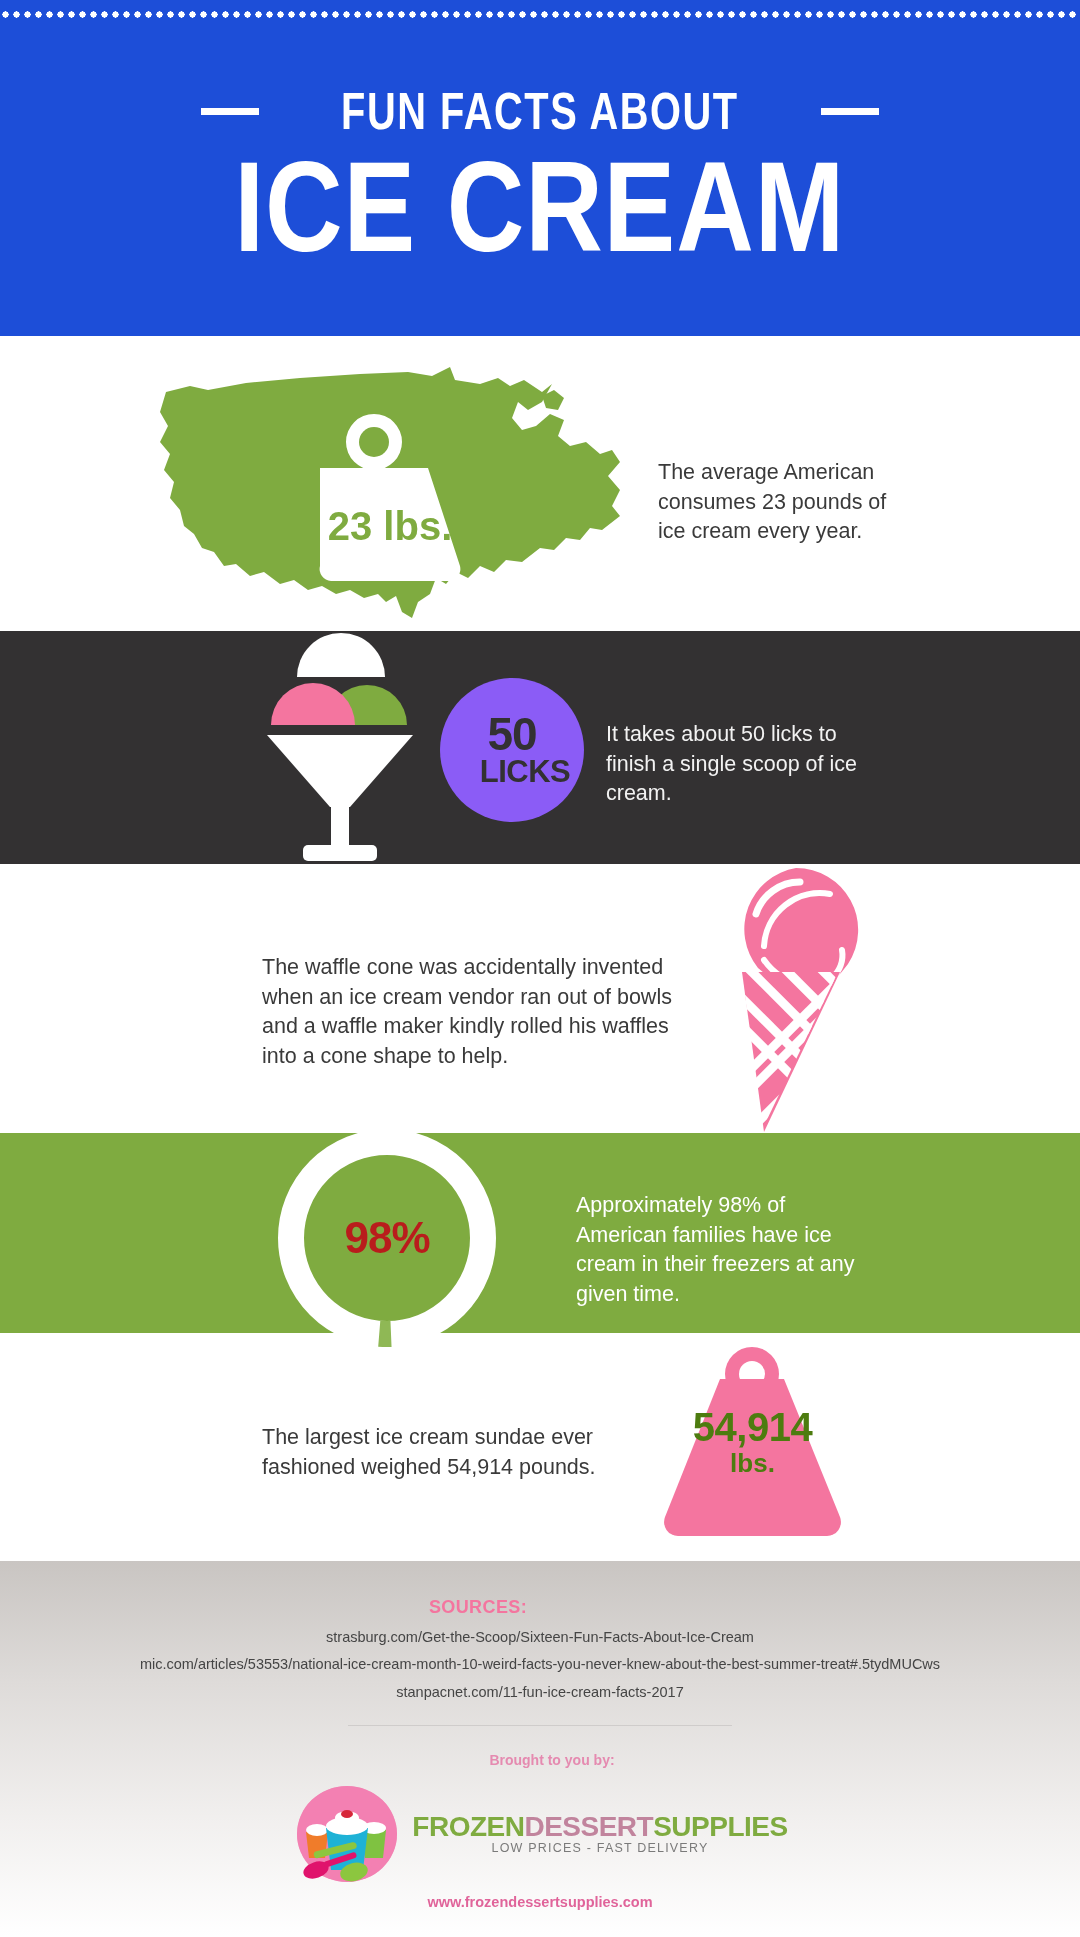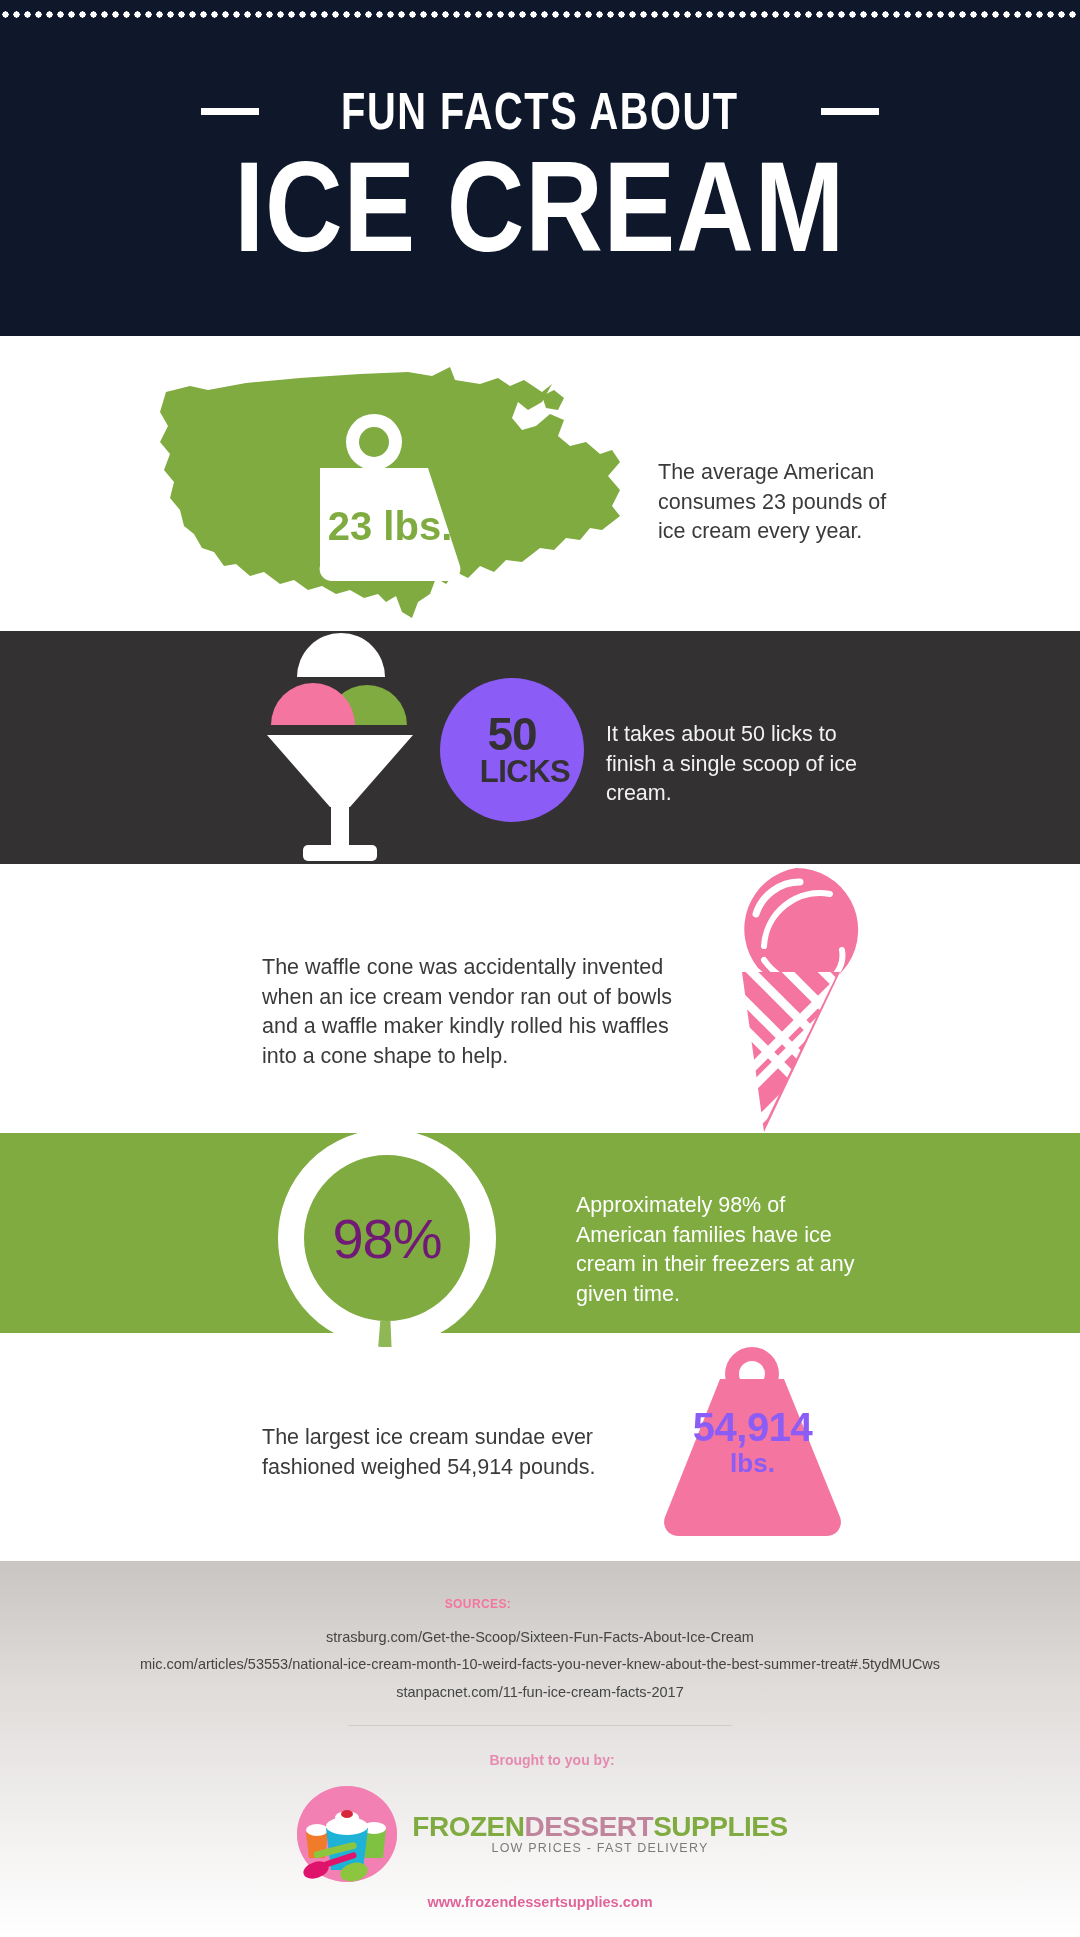--- a/index.html
+++ b/index.html
@@ -14,21 +14,21 @@
     background: #ffffff;
     overflow: hidden;
   }
 
   
   .header {
     position: absolute;
     left: 0; top: 0;
     width: 1080px;
     height: 360px;
-    background: #0f172a;
+    background: #1d4ed8;
   }
   .dot-rule {
     position: absolute;
     left: 0;
     width: 1080px;
     height: 7px;
     background-image: radial-gradient(circle, #ffffff 46%, rgba(255,255,255,0) 50%);
     background-size: 11px 7px;
     background-repeat: repeat-x;
     background-position: left center;
@@ -151,52 +151,52 @@
   .donut {
     position: absolute;
     left: 278px; top: 1129px;
     width: 218px; height: 218px;
   }
   .donut svg { display: block; width: 100%; height: 100%; }
   .donut-label {
     position: absolute;
     left: 0; top: 0; width: 218px; height: 218px;
     display: flex; align-items: center; justify-content: center;
-    color: #701a75;
-    font-size: 56px;
-    font-weight: normal;
+    color: #b91c1c;
+    font-size: 44px;
+    font-weight: bold;
     letter-spacing: -1px;
   }
   .fact4 { left: 576px; top: 1191px; width: 300px; }
 
   
   .bigweight {
     position: absolute;
     left: 650px; top: 1345px;
     width: 205px; height: 200px;
   }
   .bigweight svg { display: block; width: 100%; height: 100%; }
   .bigweight-text {
     position: absolute;
     left: 0; top: 62px; width: 205px;
     text-align: center;
-    color: #8b5cf6;
+    color: #4d7c0f;
     line-height: 1.02;
   }
   .bw-num { font-size: 40px; font-weight: bold; letter-spacing: -0.5px; }
   .bw-unit { font-size: 26px; font-weight: bold; margin-top: 2px; }
   .fact5 { left: 262px; top: 1423px; width: 350px; }
 
   
   .sources-title {
     position: absolute;
     left: 0; top: 1597px; width: 956px;
     text-align: center;
     color: #f4759f;
-    font-size: 12px;
+    font-size: 18px;
     font-weight: bold;
     letter-spacing: 0.4px;
   }
   .source-line {
     position: absolute;
     left: 0; width: 1080px;
     text-align: center;
     color: #454545;
     font-size: 14.5px;
   }

